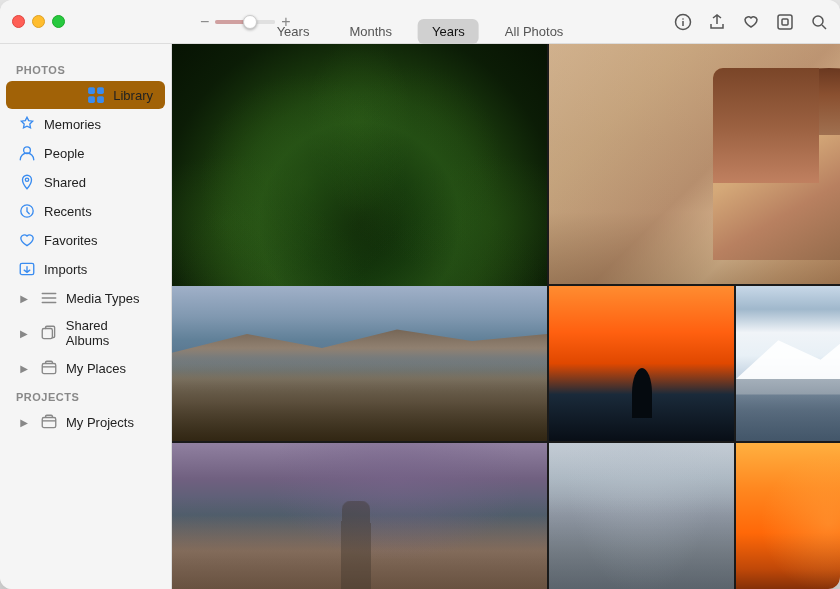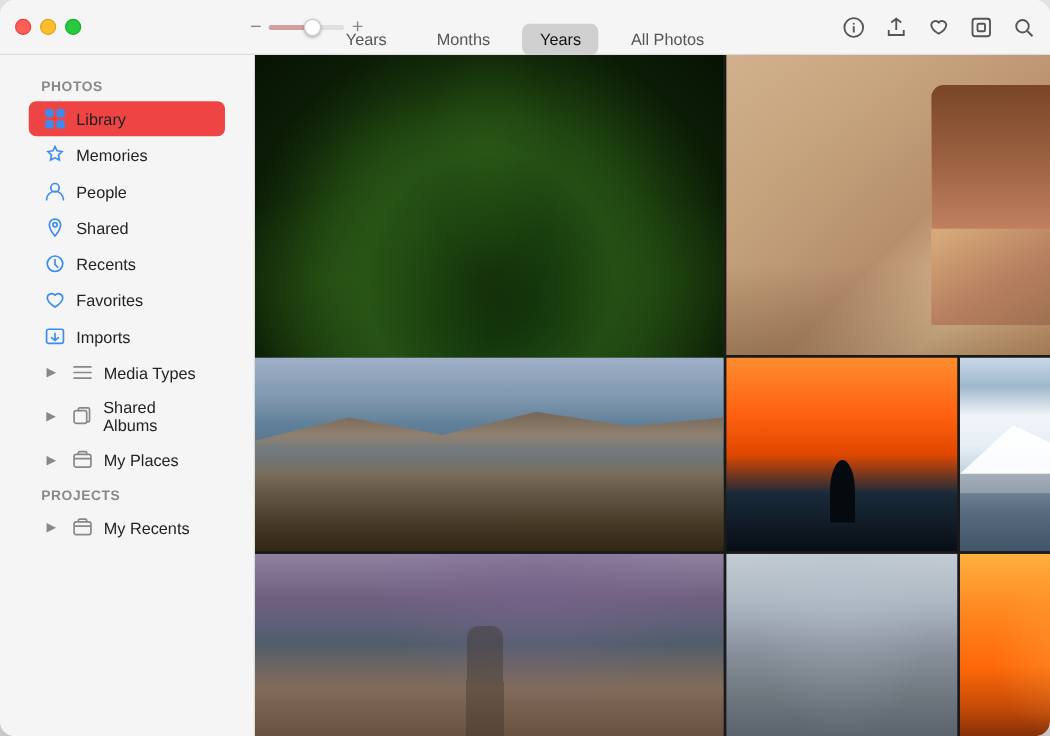--- a/index.html
+++ b/index.html
@@ -129,26 +129,26 @@
 
     
     .main-content {
       display: flex;
       flex: 1;
       overflow: hidden;
     }
 
     
     .sidebar {
-      width: 204px;
+      width: 172px;
       background: #f5f5f5;
       border-right: 1px solid #ddd;
       overflow-y: auto;
       flex-shrink: 0;
-      padding: 12px 17px;
+      padding: 12px 0;
     }
     .sidebar-section-label {
       font-size: 11px;
       font-weight: 600;
       color: #888;
       text-transform: uppercase;
       padding: 8px 16px 4px;
       letter-spacing: 0.5px;
     }
     .sidebar-item {
@@ -156,21 +156,22 @@
       align-items: center;
       gap: 8px;
       padding: 5px 12px;
       font-size: 13px;
       color: #222;
       cursor: pointer;
       border-radius: 6px;
       margin: 1px 6px;
     }
     .sidebar-item.active {
-      background: #ef4444;
+      background: #a16207;
+      justify-content: flex-end;
     }
     .sidebar-item-icon {
       width: 18px;
       height: 18px;
       display: flex;
       align-items: center;
       justify-content: center;
       flex-shrink: 0;
     }
     .sidebar-item-label {
@@ -401,21 +402,21 @@
 
       <div class="sidebar-item">
         <div class="sidebar-disclosure">▶</div>
         <div class="sidebar-item-icon">
           <svg viewBox="0 0 16 16" fill="none">
             <rect x="2" y="4" width="12" height="9" rx="1.5" stroke="#888" stroke-width="1.2"></rect>
             <path d="M2 7h12" stroke="#888" stroke-width="1.2"></path>
             <path d="M5 4V3a1 1 0 011-1h4a1 1 0 011 1v1" stroke="#888" stroke-width="1.2"></path>
           </svg>
         </div>
-        <span class="sidebar-item-label">My Recents</span>
+        <span class="sidebar-item-label">My Projects</span>
       </div>
     </div>
 
     <div class="photo-grid">
       <div class="photo-grid-inner">
 
         <div class="photo-cell span-col-1" style="grid-row: 1 / 3;">
           <div style="width:100%; height:100%; background: radial-gradient(circle at 50% 45%, #0d2a06 0%, #1a4010 25%, #2a6018 45%, #1a4010 65%, #0a1e04 100%); position:relative; overflow:hidden;">
 
             <div style="position:absolute; inset:0; background:

